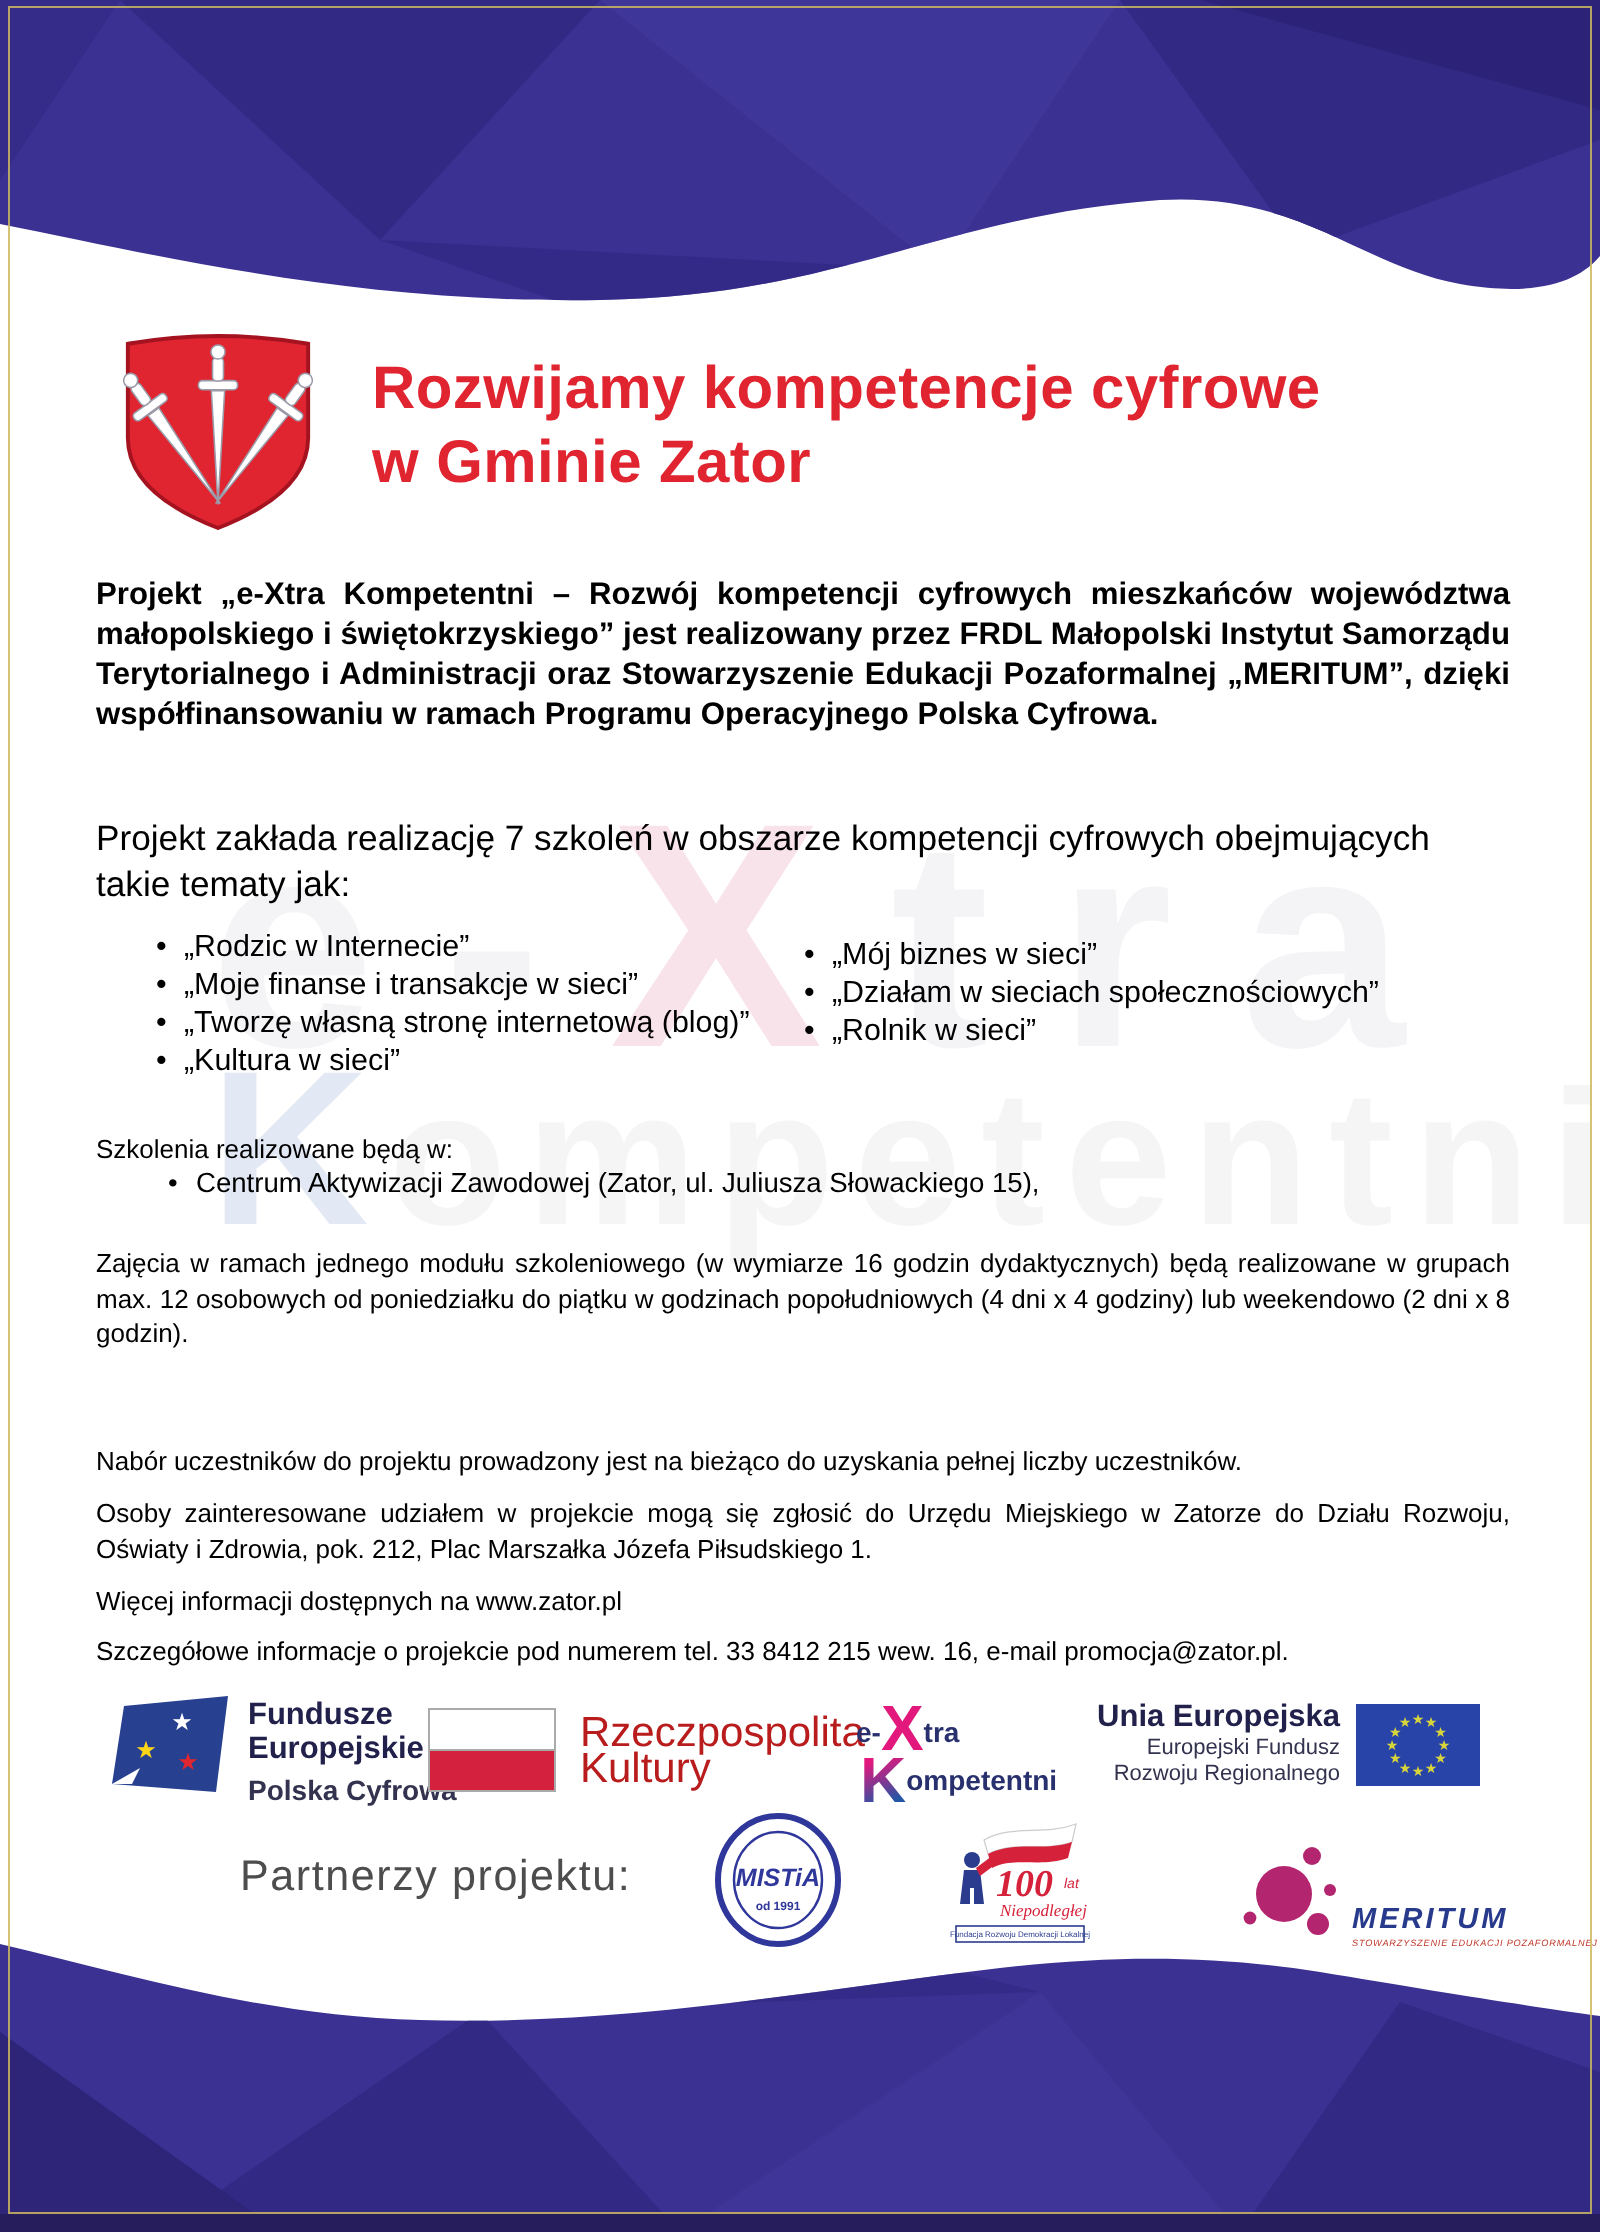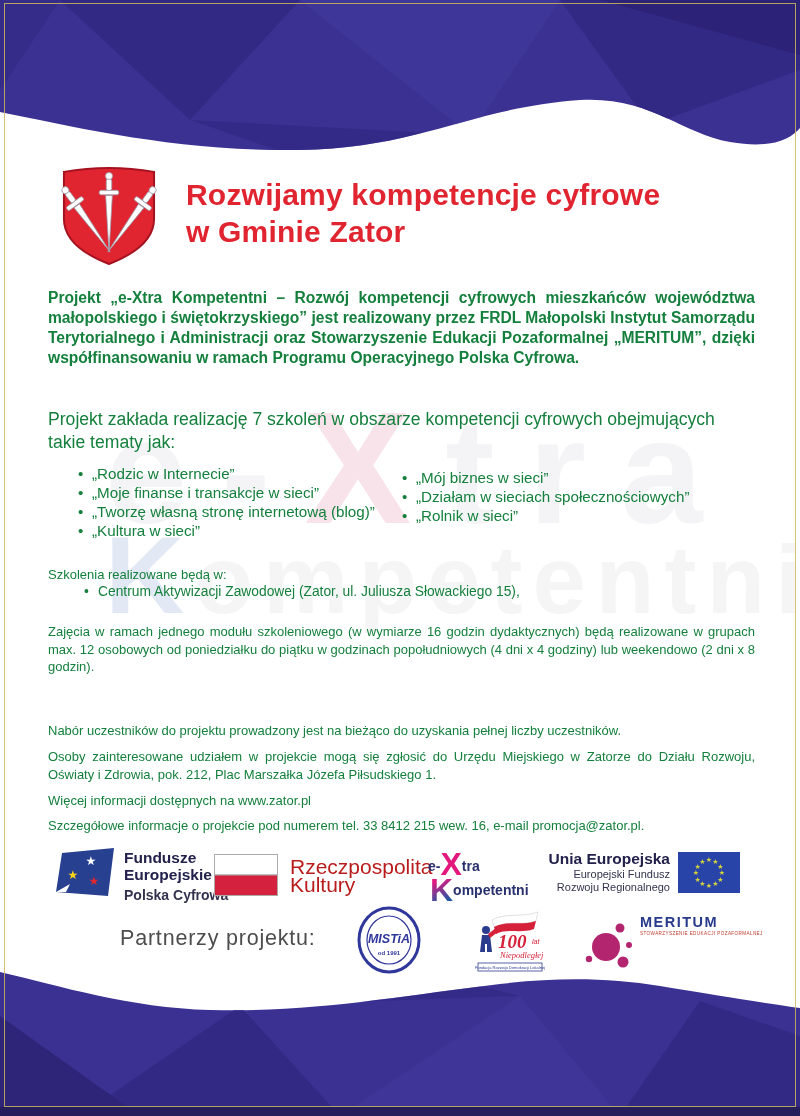--- a/index.html
+++ b/index.html
@@ -21,21 +21,21 @@
   .wm-l2{font-size:96px;letter-spacing:10px;color:#ededf0;margin-top:-28px;}
   .wm-l2 .wm-k{color:#ccd8ec;font-size:110px;}
 
   .content{position:absolute;inset:0;z-index:2;}
 
   
   .crest{position:absolute;left:60px;top:162px;width:98px;height:108px;}
   .title{position:absolute;left:186px;top:176px;color:#e02531;font-weight:bold;
     font-size:30px;line-height:37px;letter-spacing:.2px;}
 
-  .navy{color:#15803d;}
+  .navy{color:#000000;}
   .p{position:absolute;left:48px;width:707px;}
   .p-bold{font-weight:bold;font-size:15.6px;line-height:20px;text-align:justify;}
   .p-lg{font-size:17.6px;line-height:23px;}
   .p-sm{font-size:13px;line-height:17.5px;}
   .just{text-align:justify;}
 
   ul.blist{list-style:none;margin:0;padding:0;}
   ul.blist li{position:relative;padding-left:14px;}
   ul.blist li::before{content:"•";position:absolute;left:0;top:0;}
   .topics li{font-size:15.2px;line-height:19px;}
@@ -62,21 +62,21 @@
   .ue-text{position:absolute;left:520px;top:4px;width:150px;text-align:right;color:#21214b;}
   .ue-text .b{font-weight:bold;font-size:15.5px;line-height:18px;}
   .ue-text .s{font-size:11px;line-height:13px;color:#33334f;}
   .ue-flag{position:absolute;left:678px;top:6px;}
 
   
   .partners-label{position:absolute;left:120px;top:926px;font-size:21.5px;color:#4d4d4d;
     letter-spacing:.8px;}
   .mistia{position:absolute;left:356px;top:906px;}
   .cent{position:absolute;left:468px;top:908px;}
-  .meritum{position:absolute;left:582px;top:918px;display:flex;align-items:flex-start;}
+  .meritum{position:absolute;left:618px;top:918px;display:flex;align-items:flex-end;font-style:italic;}
   .meritum .txt{margin-left:4px;margin-top:-4px;}
   .meritum .name{font-weight:bold;font-size:14.5px;letter-spacing:1.5px;color:#283a8c;}
   .meritum .sub{font-size:4.6px;color:#c0392b;letter-spacing:.4px;margin-top:1px;}
 </style>
 </head>
 <body>
 
 <div class="poster">
 
   <div class="wm">

